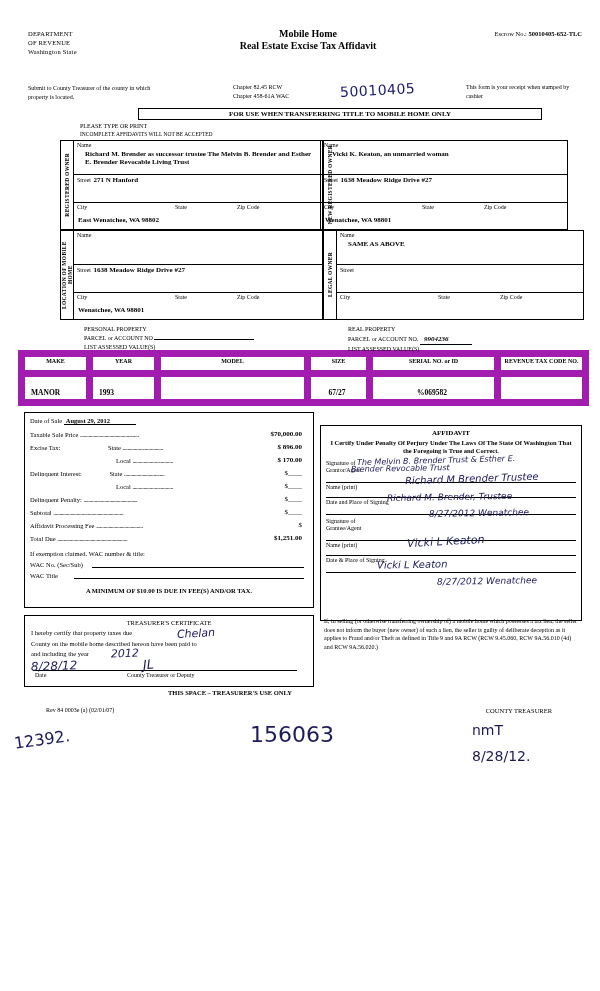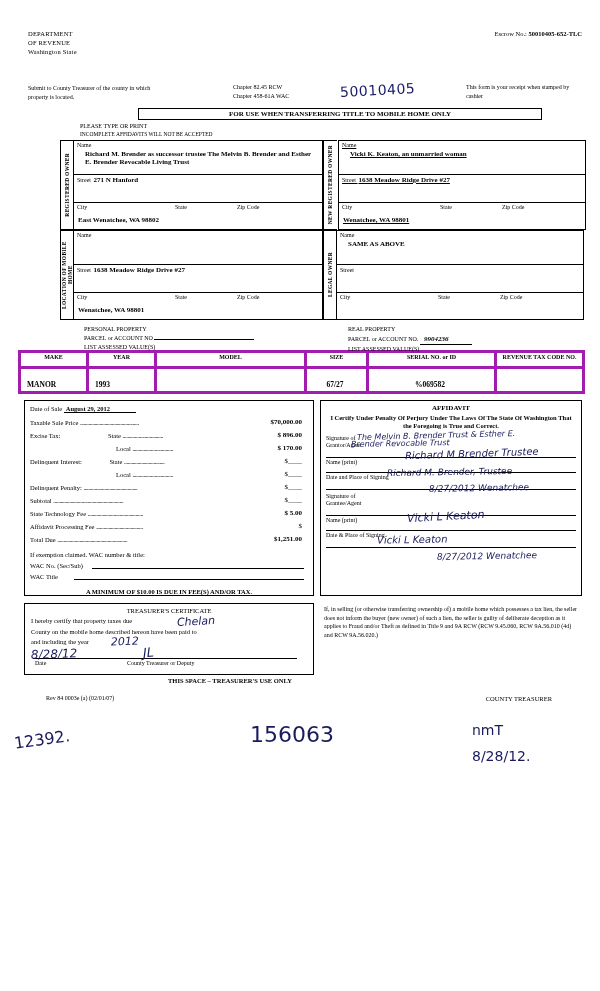--- a/index.html
+++ b/index.html
@@ -183,21 +183,21 @@
   .ul { border-bottom: 1px solid #000; display: inline-block; }
 
   
   table.mh {
     width: 100%;
     border-collapse: collapse;
     font-size: 6px;
     table-layout: fixed;
   }
   table.mh th, table.mh td {
-    border: 3px solid #a21caf;
+    border: 7px solid #a21caf;
     padding: 1px 3px;
     text-align: center;
     vertical-align: top;
     height: 11px;
   }
   table.mh td.data {
     height: 20px;
     font-size: 7.5px;
     font-weight: bold;
     text-align: left;
@@ -255,21 +255,21 @@
     line-height: 11px;
   }
   .wacline .rule {
     position: absolute;
     left: 62px; right: 4px; bottom: 2px;
     border-bottom: 1px solid #000;
   }
 
   .aff {
     position: absolute;
-    left: 302px; top: 0;
+    left: 302px; top: 13px;
     width: 262px;
     height: 196px;
     border: 1px solid #000;
     box-sizing: border-box;
     padding: 3px 5px;
     font-size: 6.5px;
   }
   .aff h4 {
     margin: 0 0 2px 0;
     text-align: center;
@@ -381,20 +381,24 @@
 <body>
 
 <div class="page">
  <div class="form">
 
   <div class="hdr">
     <div class="dept">
       <div>DEPARTMENT</div>
       <div>OF REVENUE</div>
       <div>Washington State</div>
+    </div>
+    <div class="title-block">
+      <div class="title1">Mobile Home</div>
+      <div class="title2">Real Estate Excise Tax Affidavit</div>
     </div>
     <div class="escrow">
       <span>Escrow No.:</span>
       <b>50010405-652-TLC</b>
     </div>
   </div>
 
   <div class="subhdr">
     <div class="submit">Submit to County Treasurer of the county in which property is located.</div>
     <div class="chapters">
@@ -432,21 +436,21 @@
           <span class="c2">State</span>
           <span class="c3">Zip Code</span>
         </div>
         <div class="valrow" style="margin-top:12px;">East Wenatchee, WA 98802</div>
       </div>
     </div>
 
     <div class="vstrip" style="left:305px; top:0; width:13px; height:88px;">
       <span>NEW REGISTERED OWNER</span>
     </div>
-    <div class="pbox" style="left:320px; top:0; width:246px; height:88px;text-decoration:underline;">
+    <div class="pbox" style="left:302px; top:0; width:246px; height:88px;">
       <div class="pcell" style="height:34px;">
         <span class="lab">Name</span>
         <span class="val">Vicki K. Keaton, an unmarried woman</span>
       </div>
       <div class="pcell" style="height:28px;">
         <span class="lab">Street</span>
         <span class="valrow">1638 Meadow Ridge Drive #27</span>
       </div>
       <div class="pcell" style="height:26px;">
         <div class="tri-labels">
@@ -596,25 +600,20 @@
         <span style="letter-spacing:-0.4px;">............................................</span>
         <span class="amt plain">$____</span>
       </div>
 
       <div class="saleline">
         <span>Subtotal</span>
         <span style="letter-spacing:-0.4px;">.........................................................</span>
         <span class="amt plain">$____</span>
       </div>
 
-      <div class="saleline">
-        <span>State Technology Fee</span>
-        <span style="letter-spacing:-0.4px;">.............................................</span>
-        <span class="amt">$   5.00</span>
-      </div>
 
       <div class="saleline">
         <span>Affidavit Processing Fee</span>
         <span style="letter-spacing:-0.4px;">......................................</span>
         <span class="amt plain">$</span>
       </div>
 
       <div class="saleline">
         <span>Total Due</span>
         <span style="letter-spacing:-0.4px;">.........................................................</span>

